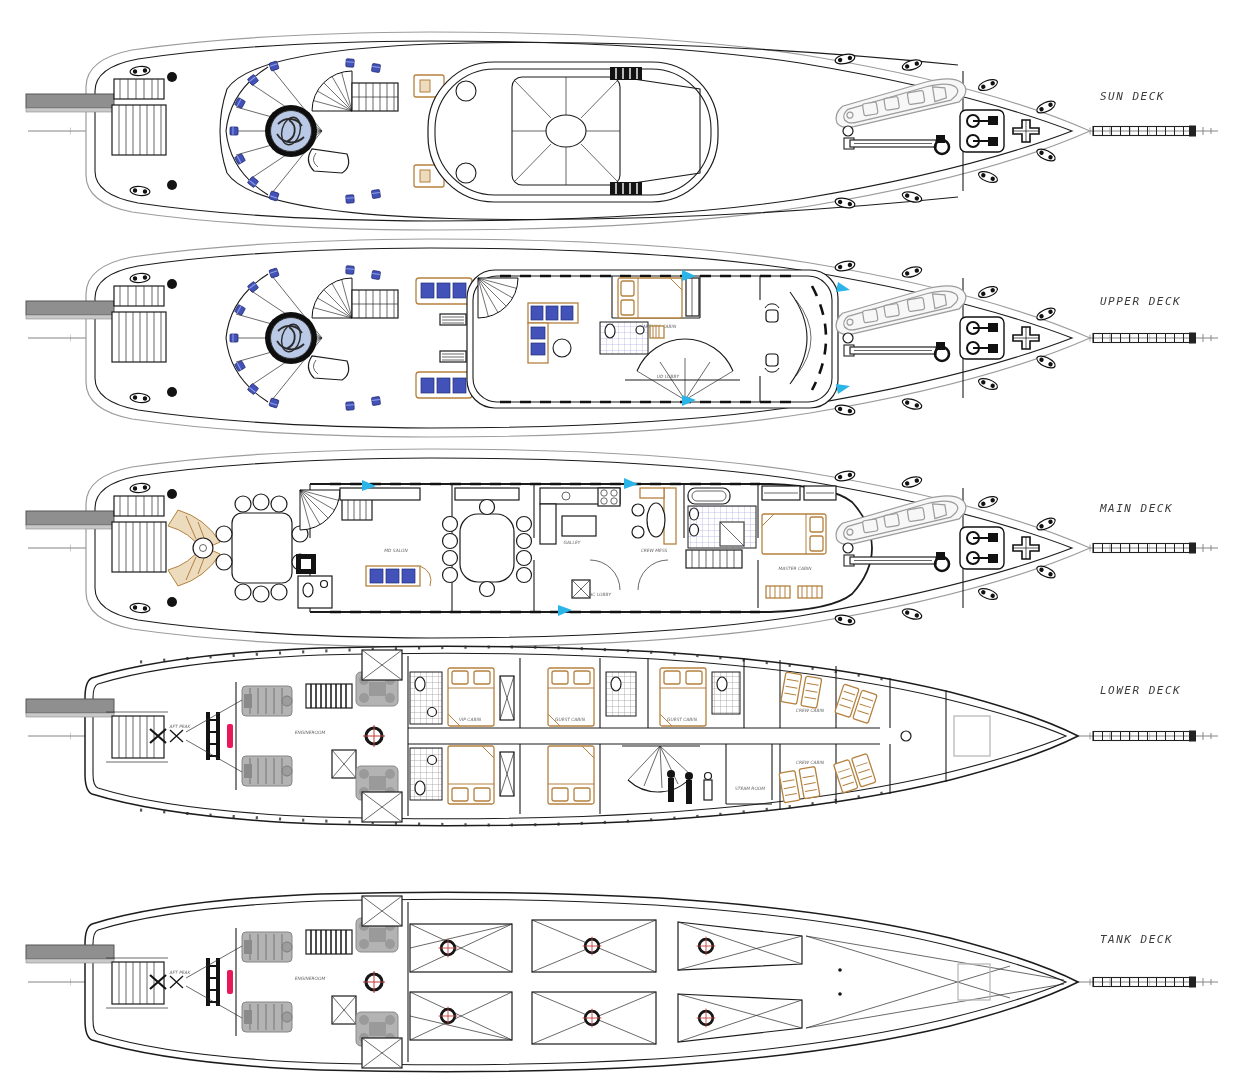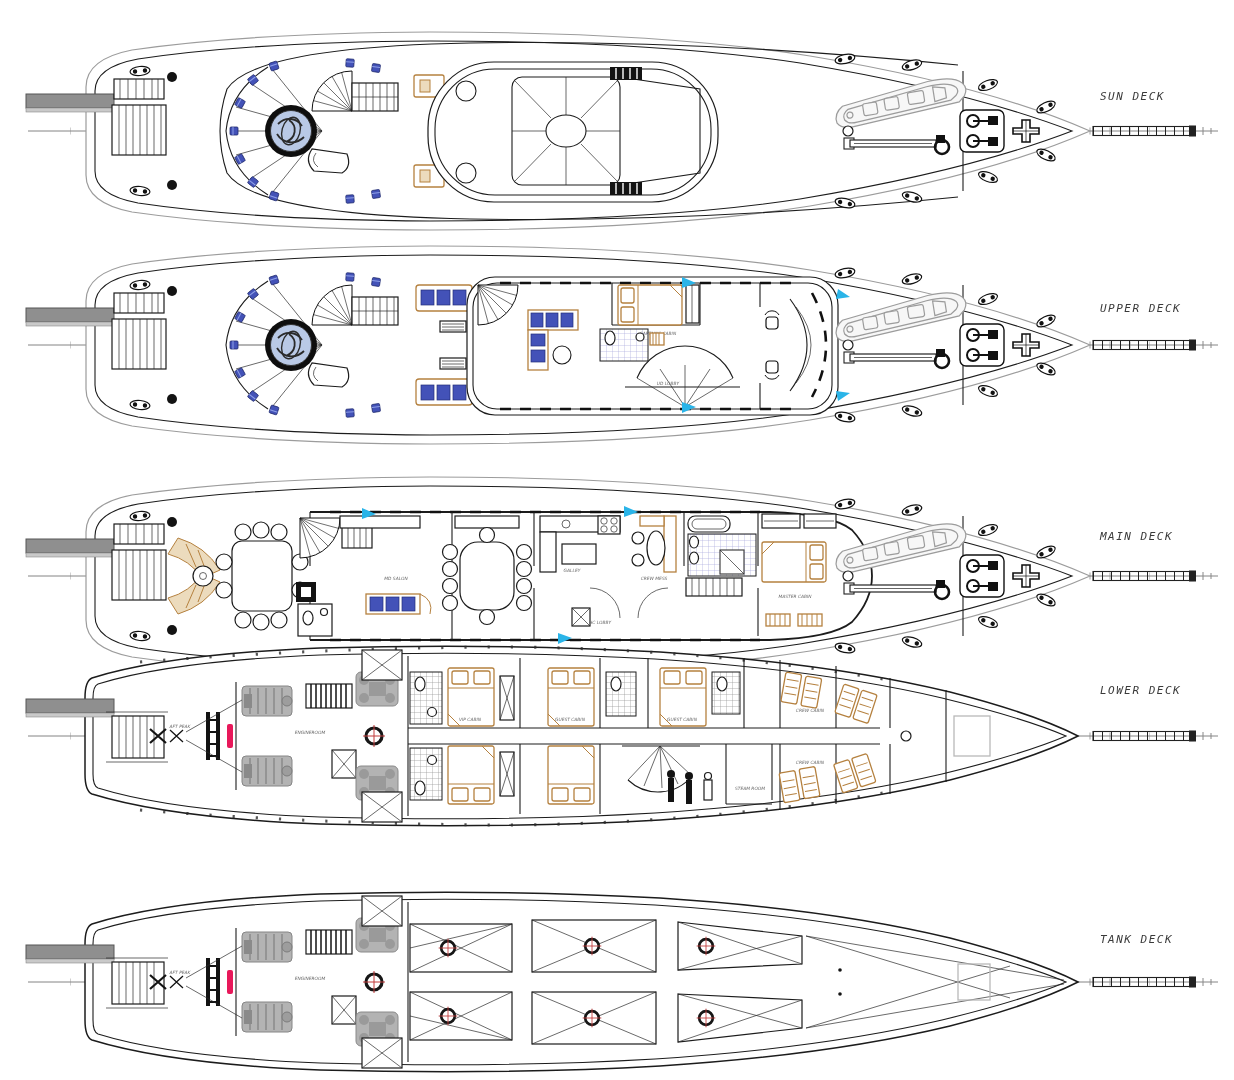--- a/index.html
+++ b/index.html
@@ -301,21 +301,21 @@
       <path d="M616,160v11 M623,160v11 M630,160v11 M637,160v11" stroke="#fff" stroke-width="1.4"></path>
     </g>
   </g>
   <use href="#foredeck"></use>
   <use href="#bowspritg"></use>
   <text class="decklbl" x="1100" y="77">SUN DECK</text>
 </svg>
 </section>
 
 
-<section class="deck-sec" style="top:237px">
+<section class="deck-sec" style="top:230px">
 <svg width="1234" height="216" viewBox="0 0 1234 216">
   <use href="#cl"></use>
   <path class="hullo" d="M86,64 Q86,36 132,27 Q250,10 430,9 Q660,9 810,33 Q985,62 1090,108 Q985,154 810,183 Q660,207 430,207 Q250,206 132,189 Q86,180 86,152 Z"></path>
   <path class="k" d="M95,68 Q95,44 138,36 Q252,19 430,18 Q655,18 800,40 Q968,68 1072,108 Q968,148 800,176 Q655,198 430,198 Q252,197 138,180 Q95,172 95,148 Z"></path>
   <use href="#sternboomg"></use>
   <use href="#sternstairs"></use>
   <use href="#aftlounge"></use>
   <g>
     <rect x="416" y="48" width="56" height="26" rx="3" class="tan"></rect>
     <rect x="421" y="53" width="13" height="15" class="blue"></rect>
@@ -378,21 +378,21 @@
     <path class="cyan" d="M838,52 l12,8 -14,2 z"></path>
     <path class="cyan" d="M838,164 l12,-8 -14,-2 z"></path>
   </g>
   <use href="#foredeck"></use>
   <use href="#bowspritg"></use>
   <text class="decklbl" x="1100" y="75">UPPER DECK</text>
 </svg>
 </section>
 
 
-<section class="deck-sec" style="top:468px">
+<section class="deck-sec" style="top:440px">
 <svg width="1234" height="216" viewBox="0 0 1234 216">
   <use href="#cl"></use>
   <path class="hullo" d="M86,64 Q86,36 132,27 Q250,10 430,9 Q660,9 810,33 Q985,62 1090,108 Q985,154 810,183 Q660,207 430,207 Q250,206 132,189 Q86,180 86,152 Z"></path>
   <path class="k" d="M95,68 Q95,44 138,36 Q252,19 430,18 Q655,18 800,40 Q968,68 1072,108 Q968,148 800,176 Q655,198 430,198 Q252,197 138,180 Q95,172 95,148 Z"></path>
   <use href="#sternboomg"></use>
   <use href="#sternstairs"></use>
   <g>
     <path class="tanf" d="M178,70 Q205,78 220,102 L202,110 Q190,92 168,86 Z"></path>
     <path class="tanl" d="M186,76 L196,99 M198,82 L206,103"></path>
     <path class="tanf" d="M178,146 Q205,138 220,114 L202,106 Q190,124 168,130 Z"></path>

